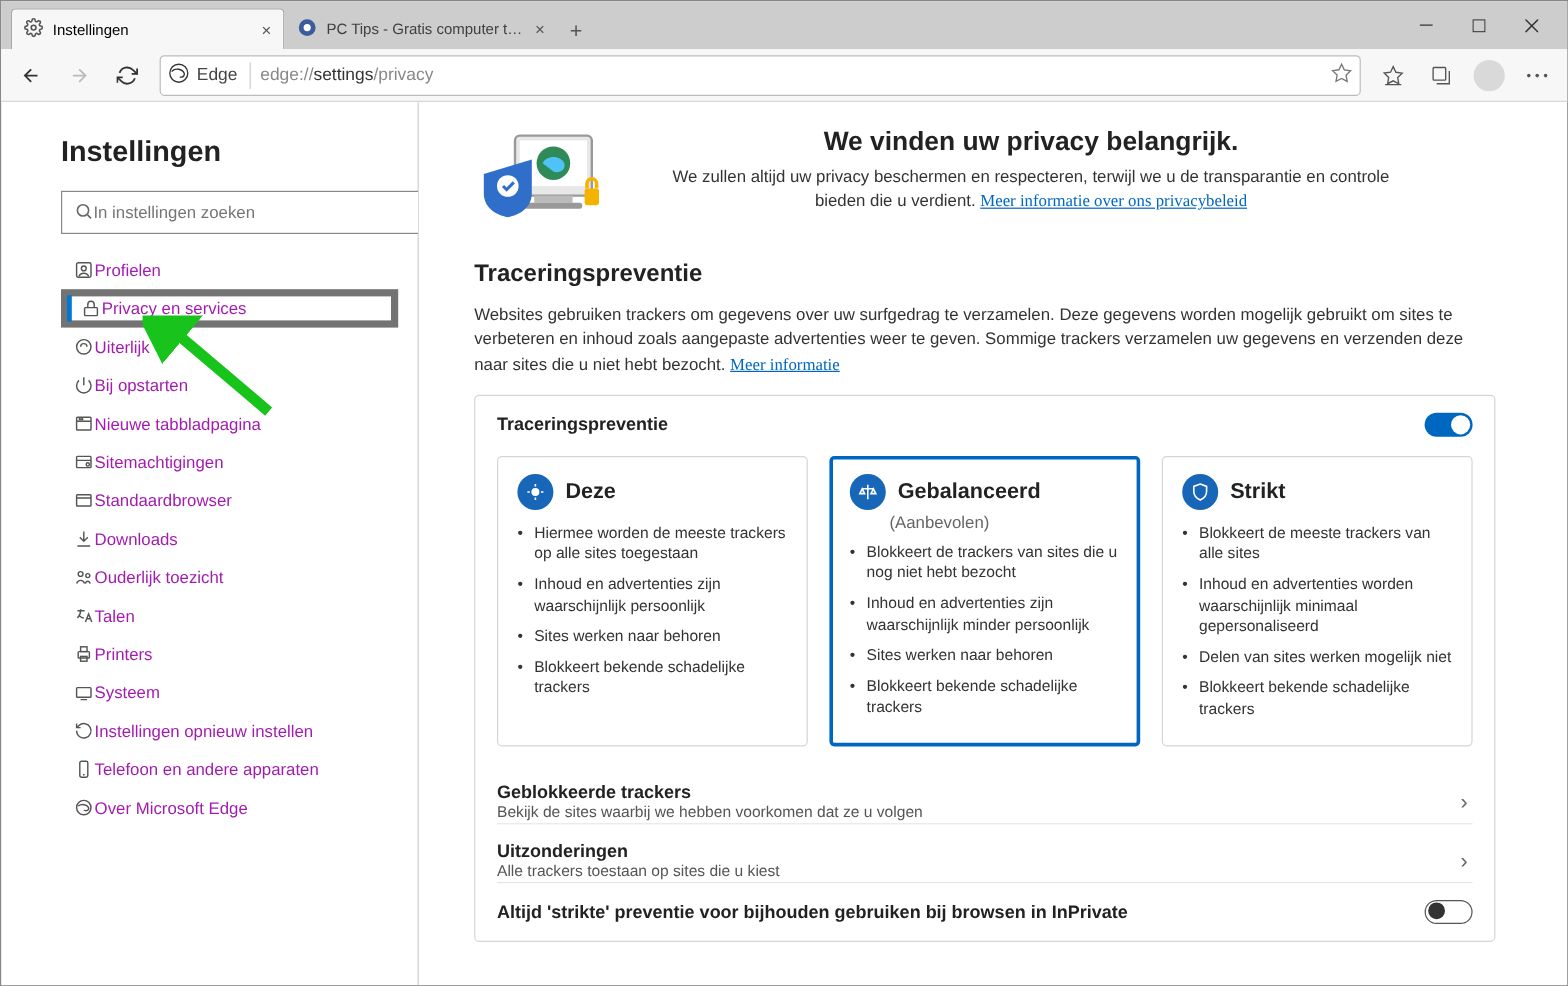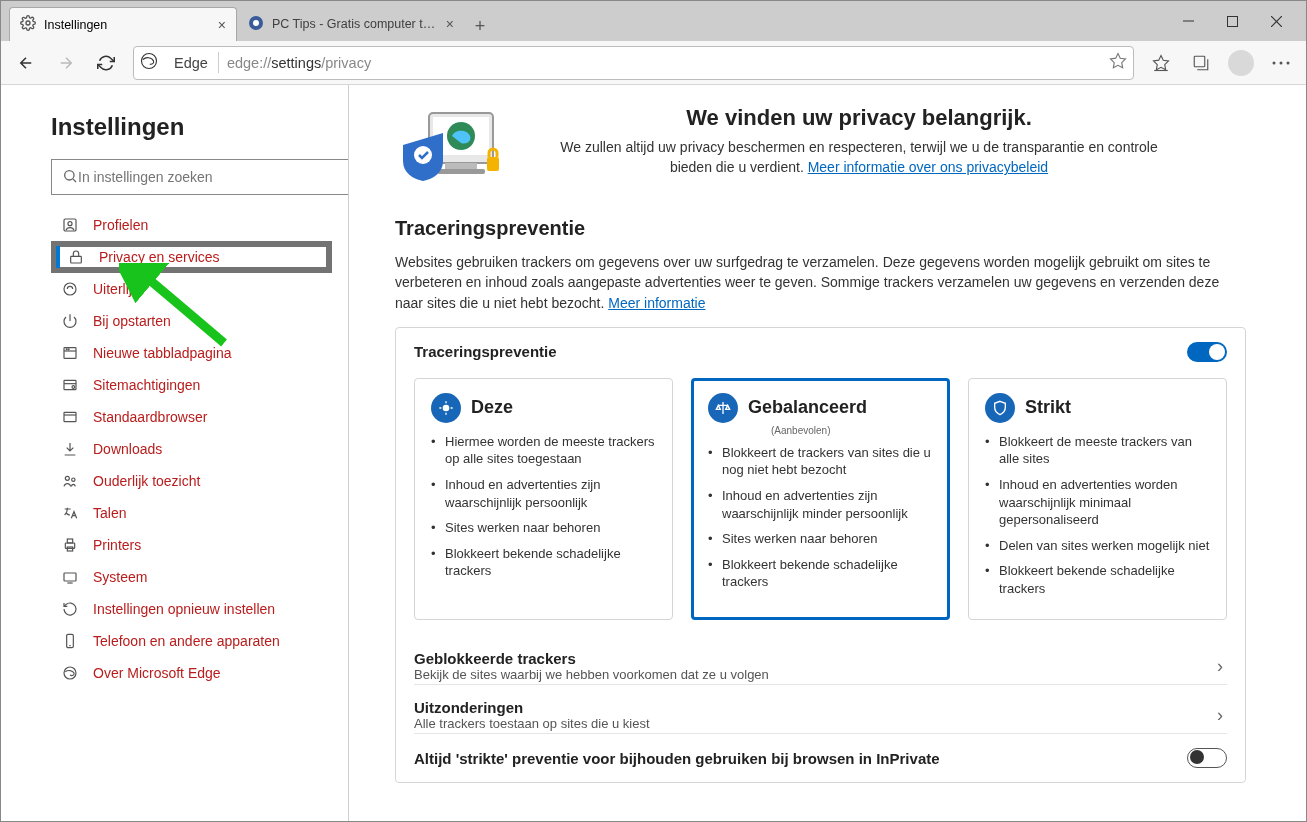--- a/index.html
+++ b/index.html
@@ -16,64 +16,64 @@
 .tab .close { margin-left: auto; font-size: 14px; color: #555; }
 .newtab { width: 30px; height: 30px; display: flex; align-items: center; justify-content: center; font-size: 18px; color: #555; }
 .wincontrols { margin-left: auto; display: flex; height: 40px; }
 .wincontrols div { width: 44px; display: flex; align-items: center; justify-content: center; color: #333; }
 
 
 .toolbar { height: 44px; background: #f7f7f7; border-bottom: 1px solid #d6d6d6; display: flex; align-items: center; padding: 0 6px; gap: 2px; }
 .tbtn { width: 38px; height: 38px; display: flex; align-items: center; justify-content: center; color: #555; border-radius: 2px; }
 .tbtn.disabled { color: #bbb; }
 .addrwrap { flex: 1; display: flex; align-items: center; height: 34px; background: #fff; border: 1px solid #bcbcbc; border-radius: 4px; margin: 0 6px; padding: 0 6px; font-size: 14.5px; gap: 8px; }
-.edge-label { display:flex; align-items:center; gap:16px; color:#444; border-right:1px solid #ccc; padding-right:10px; }
+.edge-label { display:flex; align-items:center; gap:6px; color:#444; border-right:1px solid #ccc; padding-right:10px; }
 .url { color:#888; }
 .url .bold { color:#333; }
 .right-controls { display: flex; gap: 2px; align-items:center; }
 .avatar { width: 26px; height: 26px; border-radius: 50%; background: #d9d9d9; }
 
 
 .main { flex: 1; display: flex; overflow: hidden; }
 .sidebar { width: 348px; padding: 28px 16px 20px 50px; border-right: 1px solid #d0d0d0; overflow: auto; }
 .sidebar h1 { font-size: 24px; font-weight: 600; color: #222; margin-bottom: 18px; }
 .search-settings { display: flex; align-items: center; height: 36px; width: 316px; border: 1px solid #888; padding: 0 10px; font-size: 14px; color: #777; margin-bottom: 14px; background:#fff; }
 .search-settings input { border:none; outline:none; font-size:14px; flex:1; background:transparent; color:#333; }
 .nav { list-style: none; }
-.nav li { display: flex; align-items: center; height: 32px; font-size: 14px; color: #b91c1c; padding: 0 10px; gap: 14px; position: relative; cursor: default; }
+.nav li { display: flex; align-items: center; height: 32px; font-size: 14px; color: #a21caf; padding: 0 10px; position: relative; cursor: default; }
 .nav li.active { border: 6px solid #737373; }
 .nav li.active::before { content:""; position:absolute; left:-1px; top:-1px; bottom:-1px; width:4px; background:#0078d4; }
 .nav .ico { width:18px; display:flex; align-items:center; justify-content:center; color:#555; }
 
 
 .content { flex: 1; overflow-y: scroll; padding: 20px 60px 40px 46px; position:relative; }
 .hero { display:flex; gap:24px; align-items:flex-start; margin-bottom: 18px; text-align: center; }
 .hero-art { width:120px; height:90px; display:flex; align-items:center; justify-content:center; }
 .hero h2 { font-size:22px; font-weight:700; color:#222; margin-bottom:6px; }
 .hero p { font-size:14px; color:#333; line-height:1.45; max-width: 640px; }
-.link { color:#0067c0; text-decoration:underline; cursor:pointer; }
+.link { color:#0067c0; text-decoration:underline; cursor:pointer;font-family:Liberation Serif, serif; }
 
 .section-title { font-size:20px; font-weight:600; color:#222; margin: 22px 0 12px; }
 .section-desc { font-size:14px; color:#333; line-height:1.45; margin-bottom:14px; }
 
 .card { border:1px solid #d5d5d5; border-radius:4px; padding: 14px 18px; background:#fff; }
 .card-head { display:flex; align-items:center; justify-content:space-between; font-weight:700; font-size:15px; color:#222; }
 .toggle { width:40px; height:20px; border-radius:10px; position:relative; cursor:pointer; }
 .toggle.on { background:#0067c0; }
 .toggle.on::after { content:""; position:absolute; right:2px; top:2px; width:16px; height:16px; border-radius:50%; background:#fff; }
 .toggle.off { background:#fff; border:1px solid #555; }
 .toggle.off::after { content:""; position:absolute; left:2px; top:1px; width:14px; height:14px; border-radius:50%; background:#333; }
 
 .levels { display:flex; gap:18px; margin-top:16px; }
 .level { flex:1; border:1px solid #d5d5d5; border-radius:4px; padding:14px 16px; cursor:pointer; background:#fff; }
 .level.selected { border:3px solid #0067c0; padding:12px 14px; }
 .level-head { display:flex; align-items:center; gap:10px; margin-bottom:10px; }
 .level-head .circle { width:30px; height:30px; border-radius:50%; background:#1866b8; display:flex; align-items:center; justify-content:center; color:#fff; flex-shrink:0; }
 .level-head h3 { font-size:18px; font-weight:700; color:#222; }
-.level .recommended { font-size:10px; color:#666; margin-left:63px; margin-top:-8px; margin-bottom:8px; }
+.level .recommended { font-size:14px; color:#666; margin-left:33px; margin-top:-8px; margin-bottom:8px; }
 .level ul { list-style: none; }
 .level ul li { font-size:13px; color:#333; line-height:1.35; padding-left:14px; position:relative; margin-bottom:8px; }
 .level ul li::before { content:"•"; position:absolute; left:0; color:#333; }
 
 .row { display:flex; align-items:center; padding: 14px 0 0; border-top: none; }
 .row.border { border-top:1px solid #e6e6e6; margin-top:2px; }
 .row .rowtext { flex:1; }
 .row .rowtitle { font-size:15px; font-weight:700; color:#222; }
 .row .rowsub { font-size:13px; color:#555; margin-top:0; }
 .chev { font-size:18px; color:#666; padding: 0 4px;}

